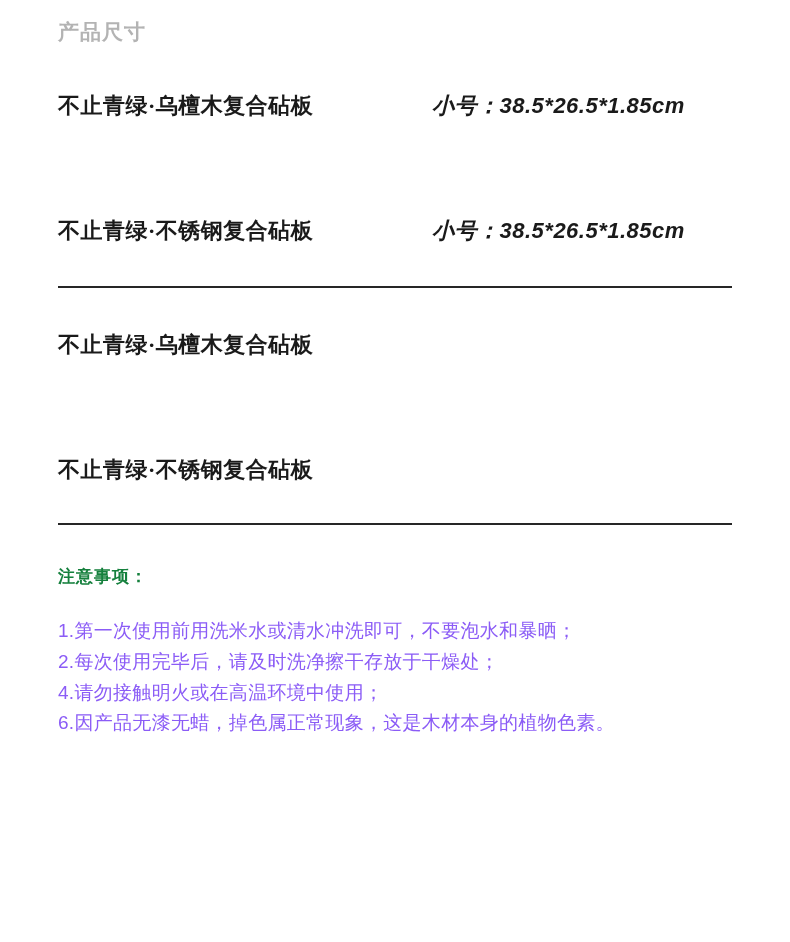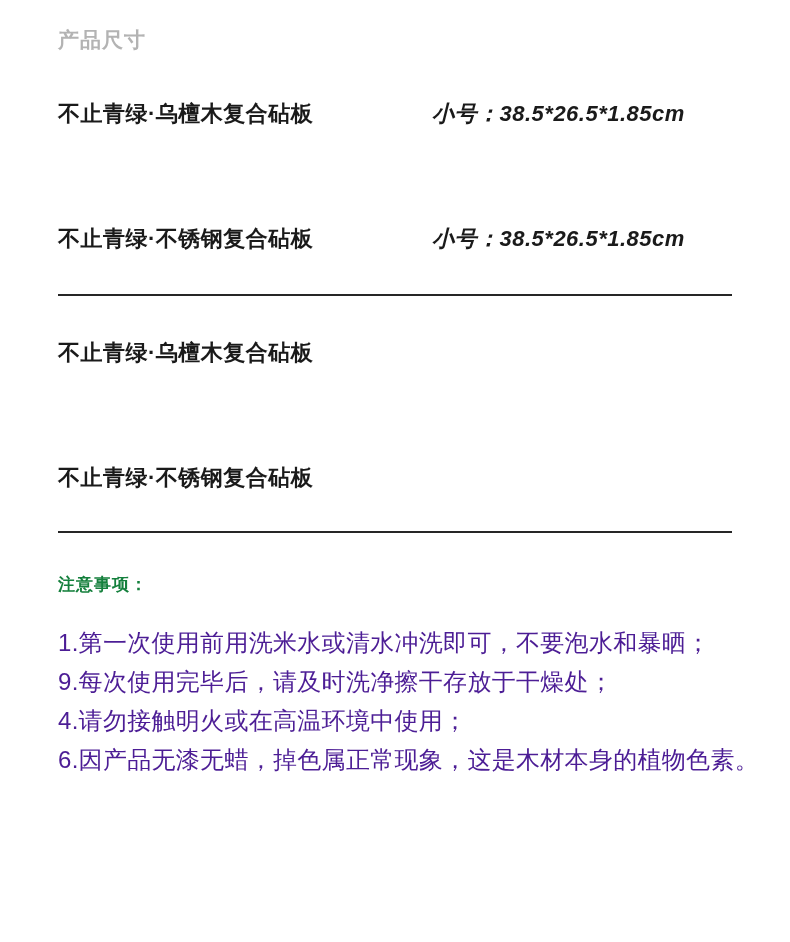--- a/index.html
+++ b/index.html
@@ -11,41 +11,42 @@
     height: 942px;
     background: #ffffff;
     font-family: "Liberation Sans", "DejaVu Sans", sans-serif;
     color: #1a1a1a;
     overflow: hidden;
   }
   .page {
     width: 790px;
     height: 942px;
     box-sizing: border-box;
-    padding: 26px 58px 0 58px;
+    padding: 18px 58px 0 58px;
     position: relative;
   }
   .section-label {
     color: #b3b3b3;
     font-size: 21px;
     font-weight: 700;
     letter-spacing: 1px;
     margin: 0;
   }
   .spec-row {
     display: flex;
     align-items: baseline;
     justify-content: space-between;
     font-size: 22px;
     font-weight: 700;
     color: #1a1a1a;
   }
   .spec-name {
     white-space: nowrap;
     letter-spacing: 0.5px;
+    font-family: Liberation Serif, serif;
   }
   .spec-value {
     white-space: nowrap;
     letter-spacing: 0.5px;
     font-style: italic;
   }
   .row-size-1 { margin-top: 45px; }
   .row-size-2 { margin-top: 95px; }
   .row-weight-1 { margin-top: 42px; }
   .row-weight-2 { margin-top: 95px; }
@@ -75,22 +76,22 @@
     letter-spacing: 1px;
     margin-top: 40px;
   }
   .notes-list {
     margin: 0;
     padding: 0;
     list-style: none;
     margin-top: 28px;
   }
   .notes-list li {
-    font-size: 24px;
-    color: #4c1d95;
+    font-size: 19px;
+    color: #8b5cf6;
     line-height: 1.62;
     letter-spacing: 0.3px;
     white-space: nowrap;
   }
   .label-gap-1 { margin-top: 0; }
   .label-gap-2 { margin-top: 42px; }
 </style>
 </head>
 <body>
 
@@ -122,18 +123,18 @@
   <div class="spec-row row-weight-2">
     <span class="spec-name">不止青绿·不锈钢复合砧板</span>
   </div>
 
   <hr class="divider divider-2">
 
   <div class="notes-label">注意事项：</div>
 
   <ul class="notes-list">
     <li>1.第一次使用前用洗米水或清水冲洗即可，不要泡水和暴晒；</li>
-    <li>9.每次使用完毕后，请及时洗净擦干存放于干燥处；</li>
+    <li>2.每次使用完毕后，请及时洗净擦干存放于干燥处；</li>
     <li>4.请勿接触明火或在高温环境中使用；</li>
     <li>6.因产品无漆无蜡，掉色属正常现象，这是木材本身的植物色素。</li>
   </ul>
 
 </div>
 
 </body></html>

